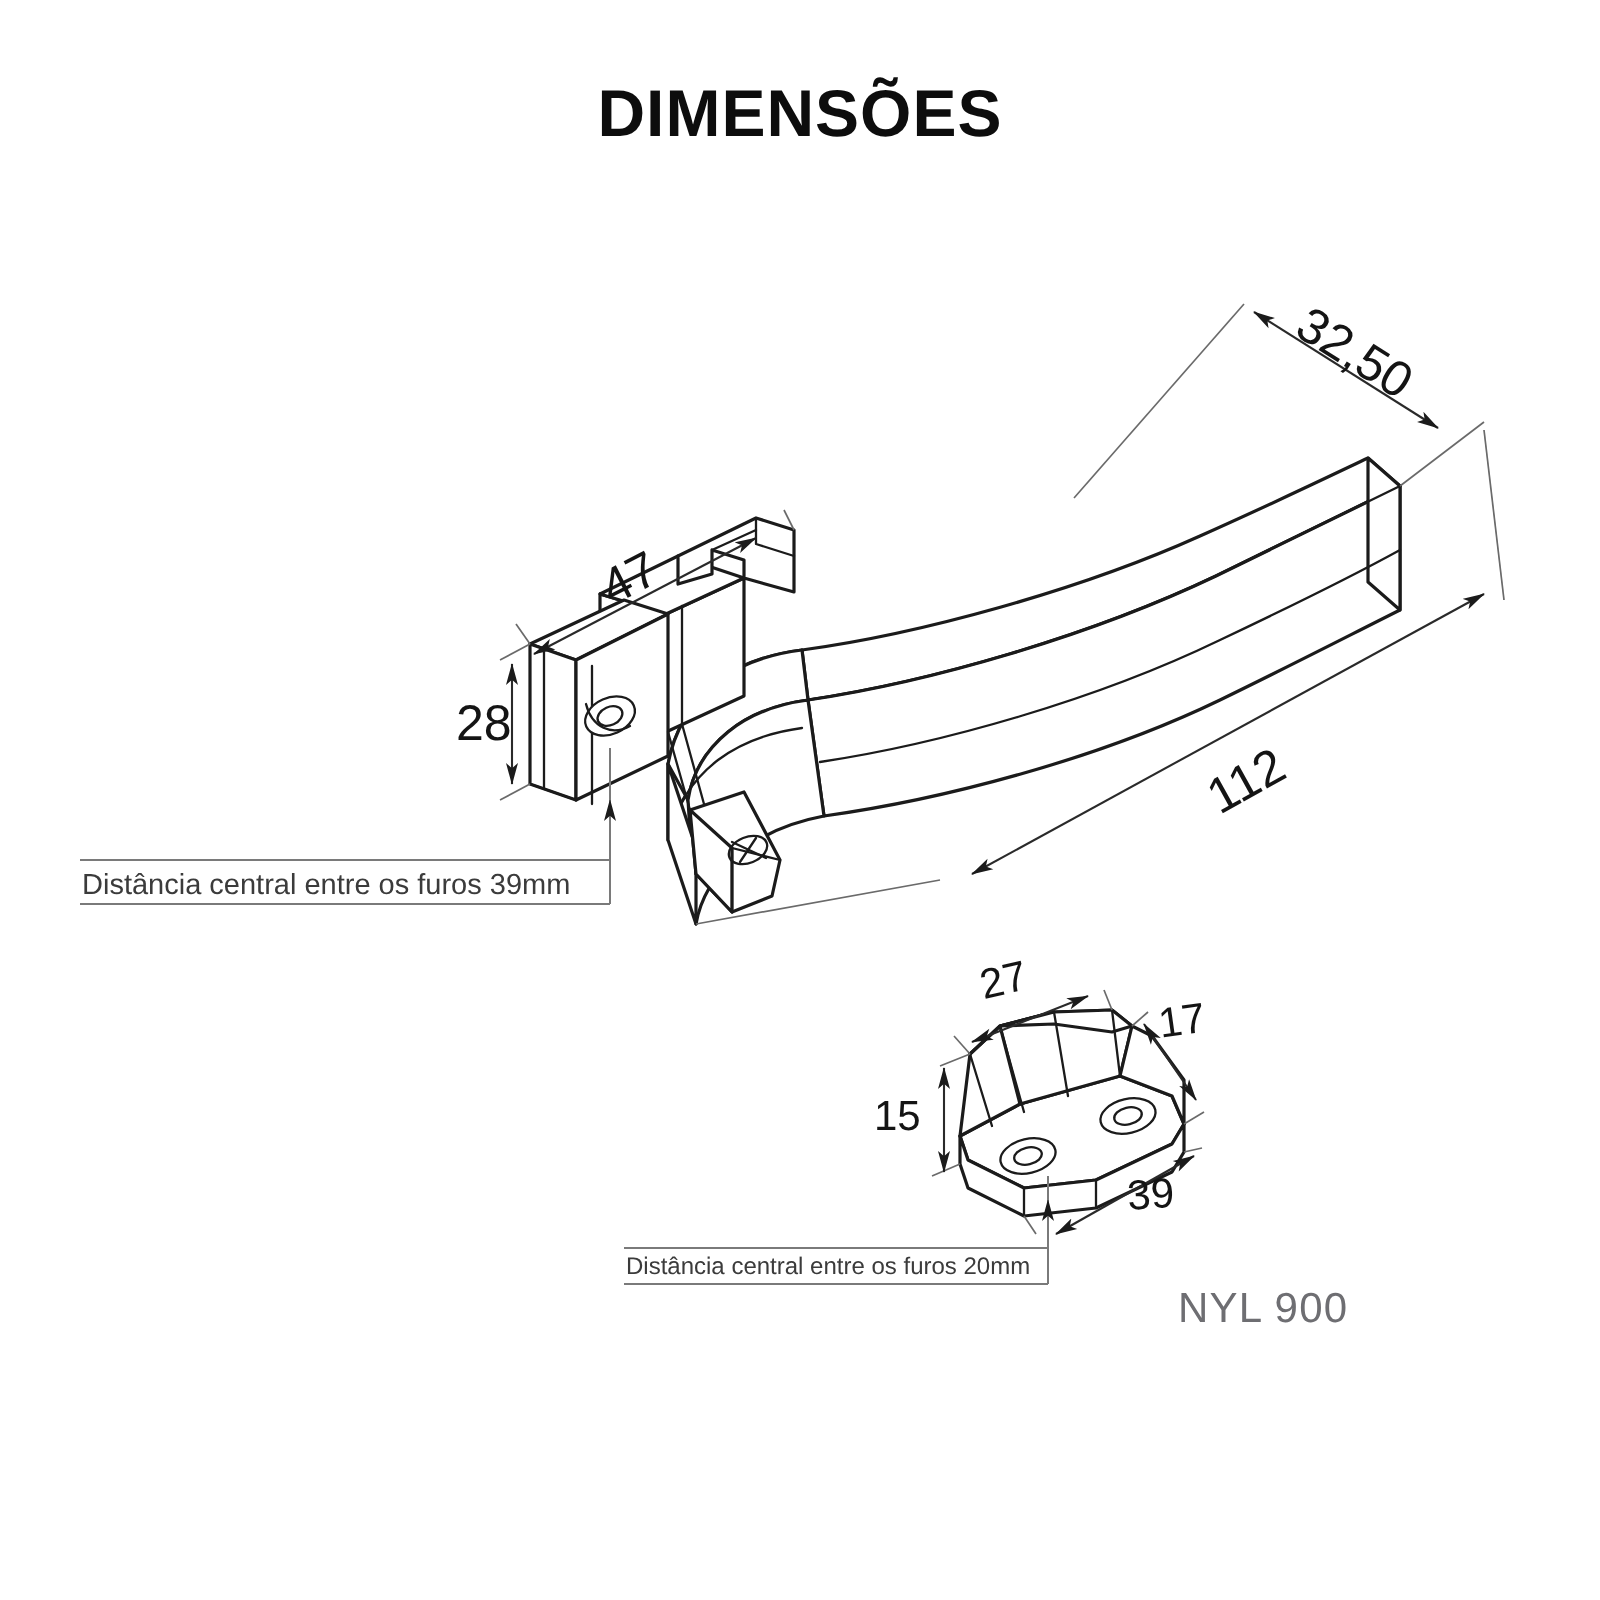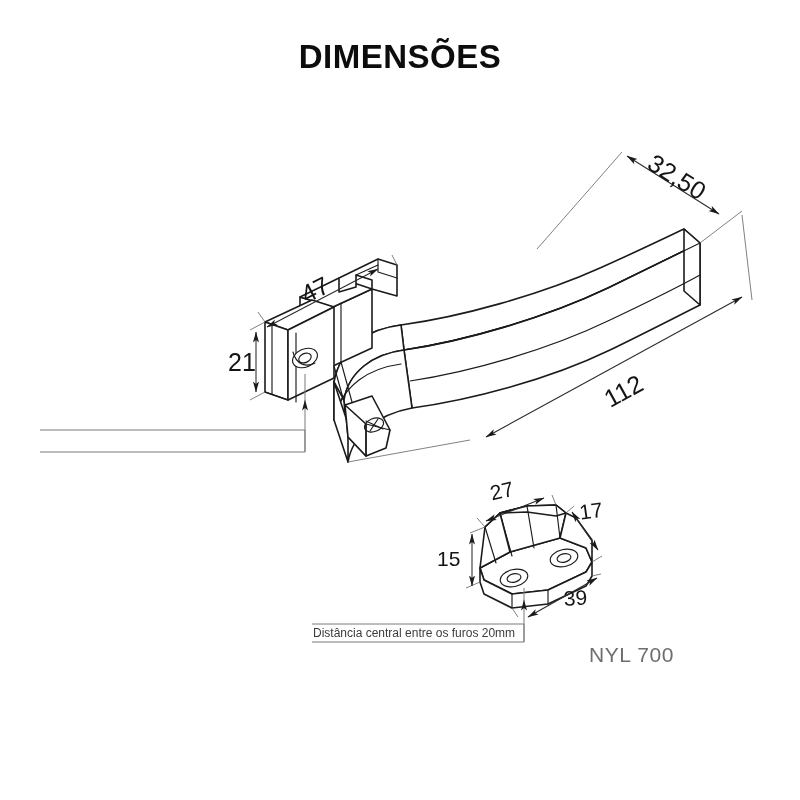--- a/index.html
+++ b/index.html
@@ -362,29 +362,30 @@
     </g>
 
   </svg>
 
   <div class="dim-text dim-big" style="left:657px; top:150px; transform:rotate(32deg); transform-origin:left top;">32,50</div>
 
   <div class="dim-text dim-big" style="left:600px; top:390px; transform:rotate(-29deg); transform-origin:left top;">112</div>
 
   <div class="dim-text dim-big" style="left:297px; top:285px; transform:rotate(-27deg); transform-origin:left top;">47</div>
 
-  <div class="dim-text dim-big" style="left:228px; top:350px;">21</div>
+  <div class="dim-text dim-big" style="left:228px; top:350px;">28</div>
 
   <div class="dim-text dim-mid" style="left:488px; top:483px; transform:rotate(-13deg); transform-origin:left top;">27</div>
 
   <div class="dim-text dim-mid" style="left:578px; top:502px; transform:rotate(-8deg); transform-origin:left top;">17</div>
 
   <div class="dim-text dim-mid" style="left:437px; top:548px;">15</div>
 
   <div class="dim-text dim-mid" style="left:563px; top:588px; transform:rotate(-4deg); transform-origin:left top;">39</div>
 
+  <div class="callout callout-lg" style="left:41px; top:435px;">Distância central entre os furos 39mm</div>
 
   <div class="callout callout-sm" style="left:313px; top:627px;">Distância central entre os furos 20mm</div>
 
-  <div class="model-code" style="left:589px; top:643px;">NYL 700</div>
+  <div class="model-code" style="left:589px; top:643px;">NYL 900</div>
 
 
 </div>
 
 </body></html>

